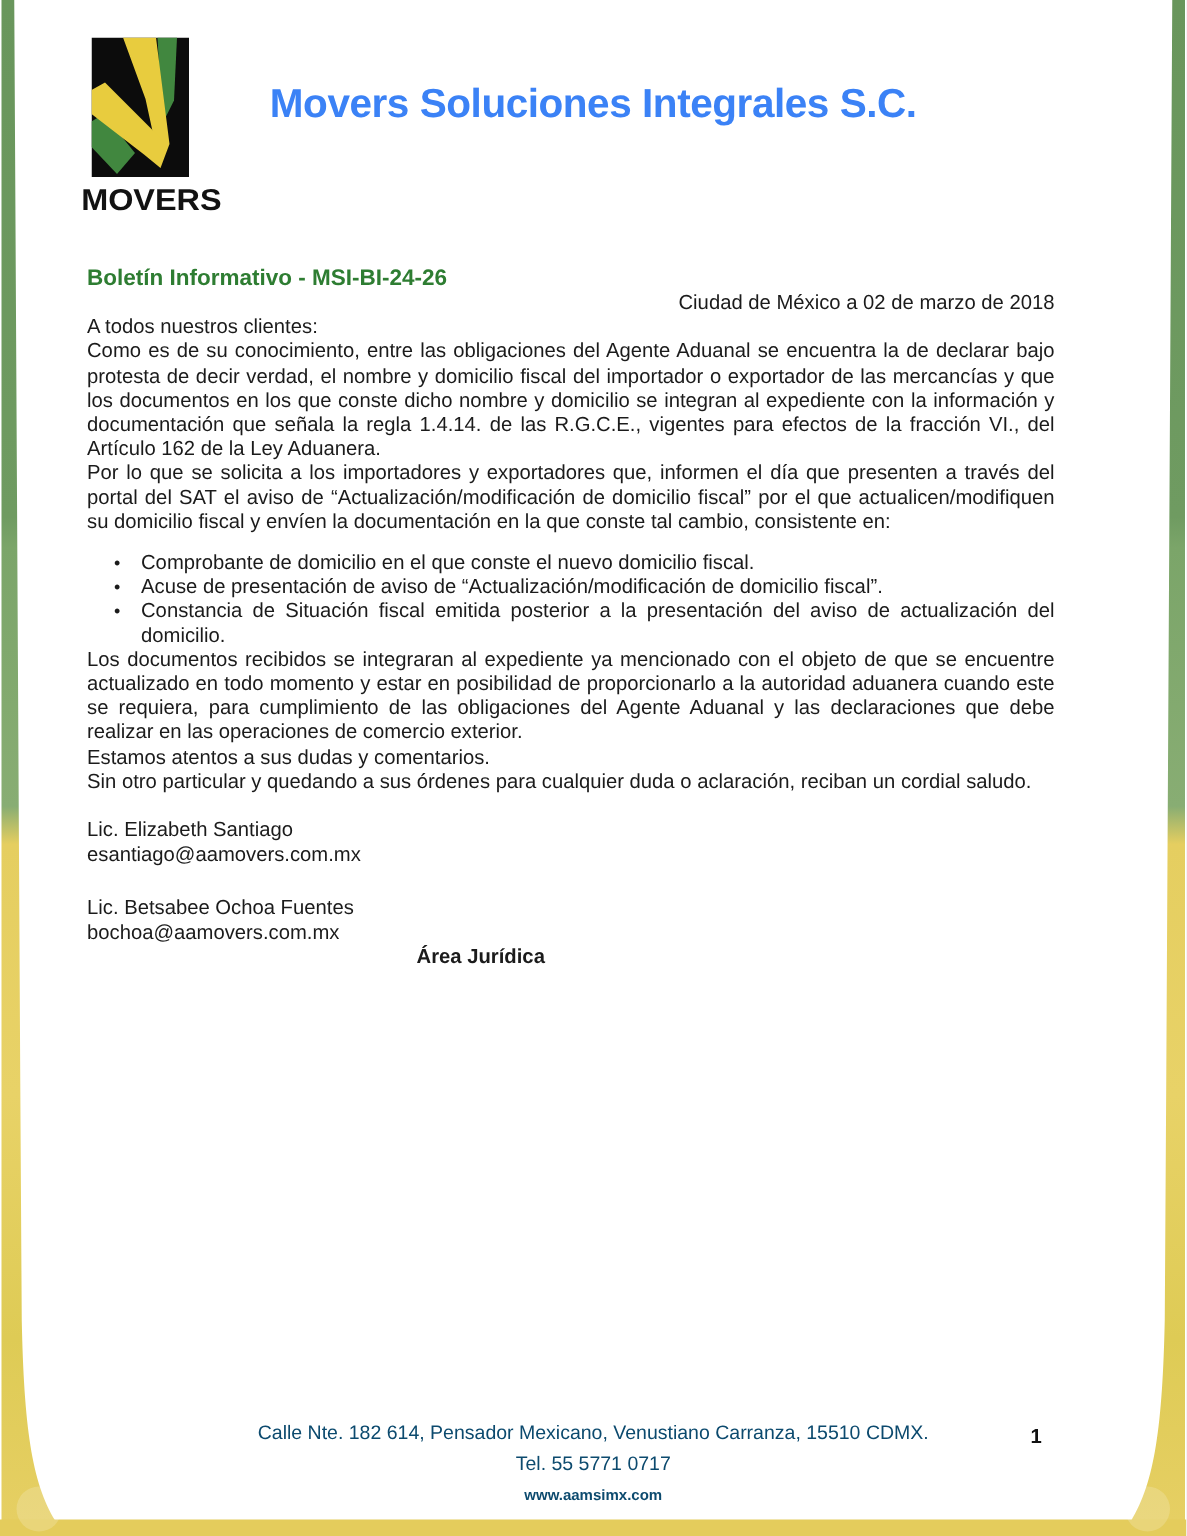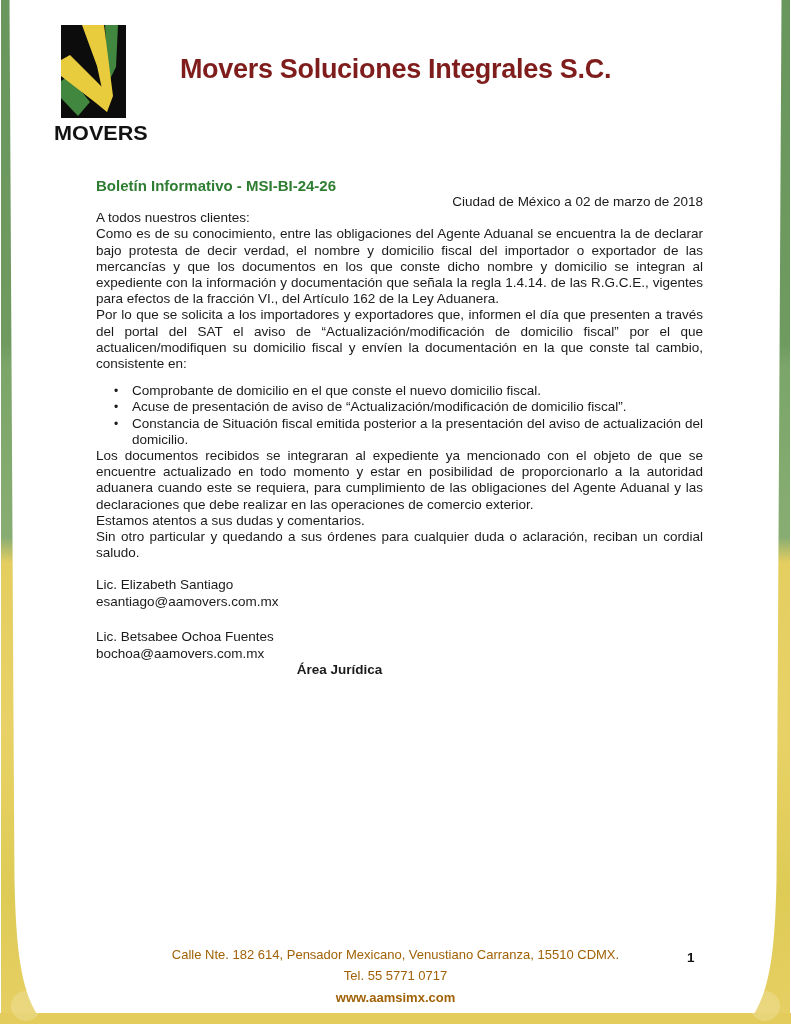--- a/index.html
+++ b/index.html
@@ -17,27 +17,27 @@
 
   
   .logo{position:absolute;left:57px;top:25px;width:72px;text-align:center;z-index:2;}
   .logo-word{
     margin-top:0;font-weight:700;font-size:20px;letter-spacing:0;
     color:#121212;transform:scaleX(1.08);transform-origin:50% 50%;
     line-height:22px;white-space:nowrap;
   }
   .company-title{
     position:absolute;left:0;right:0;top:54px;z-index:2;
-    text-align:center;font-size:27px;font-weight:700;letter-spacing:-0.3px;color:#7f1d1d;
+    text-align:center;font-size:27px;font-weight:700;letter-spacing:-0.3px;color:#3b82f6;
   }
 
   
   .content{
     position:relative;z-index:1;
-    padding:177px 88px 0 96px;
+    padding:177px 88px 0 58px;
     font-size:13.5px;line-height:16.2px;
   }
   .content p{margin:0;}
   .bulletin-heading{
     margin:0;font-size:15px;line-height:17px;font-weight:700;color:#2e7d32;
   }
   .date-line{margin-top:7px;text-align:right;}
   .salutation{margin-top:19px;}
   .p1{margin-top:14px;text-align:justify;}
   .p2{margin-top:13px;text-align:justify;}
@@ -49,23 +49,23 @@
   .p5{margin-top:15px;text-align:justify;}
   .closing{margin-top:17px;font-weight:700;text-align:center;padding-right:120px;}
   .sig{margin-top:16px;}
   .sig + .sig{margin-top:19px;}
   .sig div{line-height:16.5px;}
   .department{margin-top:21px;font-weight:700;text-align:center;padding-right:120px;}
 
   
   .footer{
     position:absolute;left:0;right:0;top:944px;z-index:1;
-    text-align:center;font-size:13px;line-height:21px;color:#a16207;
+    text-align:center;font-size:13px;line-height:21px;color:#0c4a6e;
   }
-  .footer .website{font-weight:700;margin-top:1px;font-size:13px;}
+  .footer .website{font-weight:700;margin-top:1px;font-size:10px;}
   .page-number{
     position:absolute;left:687px;top:950px;z-index:1;
     font-size:13.5px;font-weight:700;color:#111;
   }
 </style>
 </head>
 <body>
 
 <div class="page">
 

